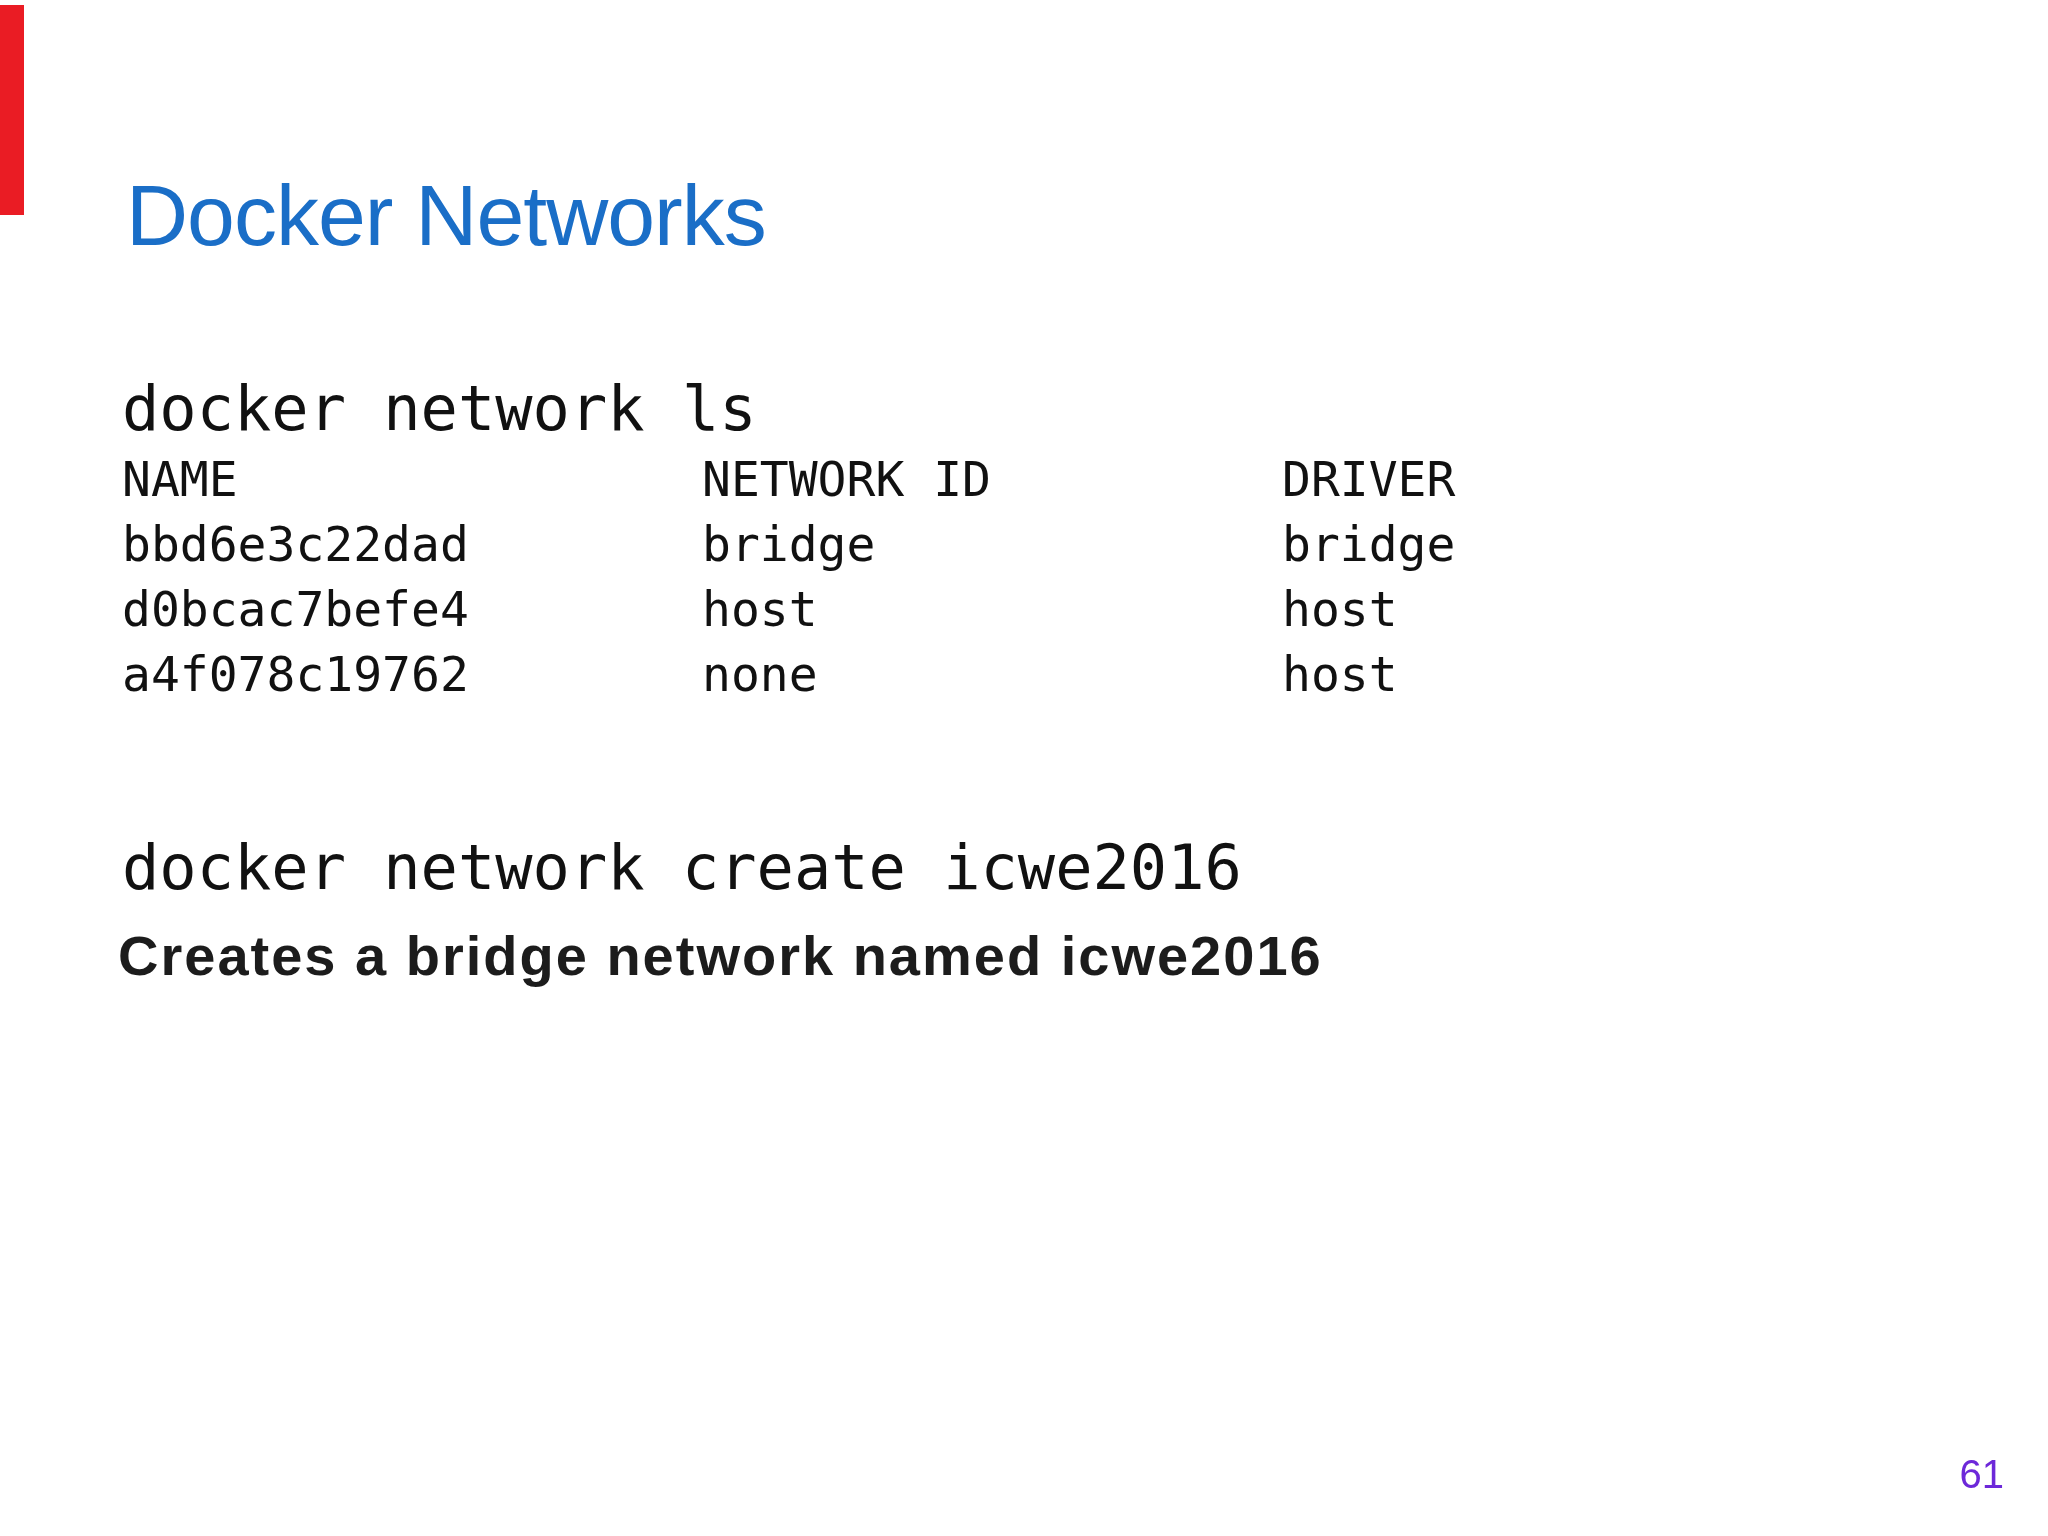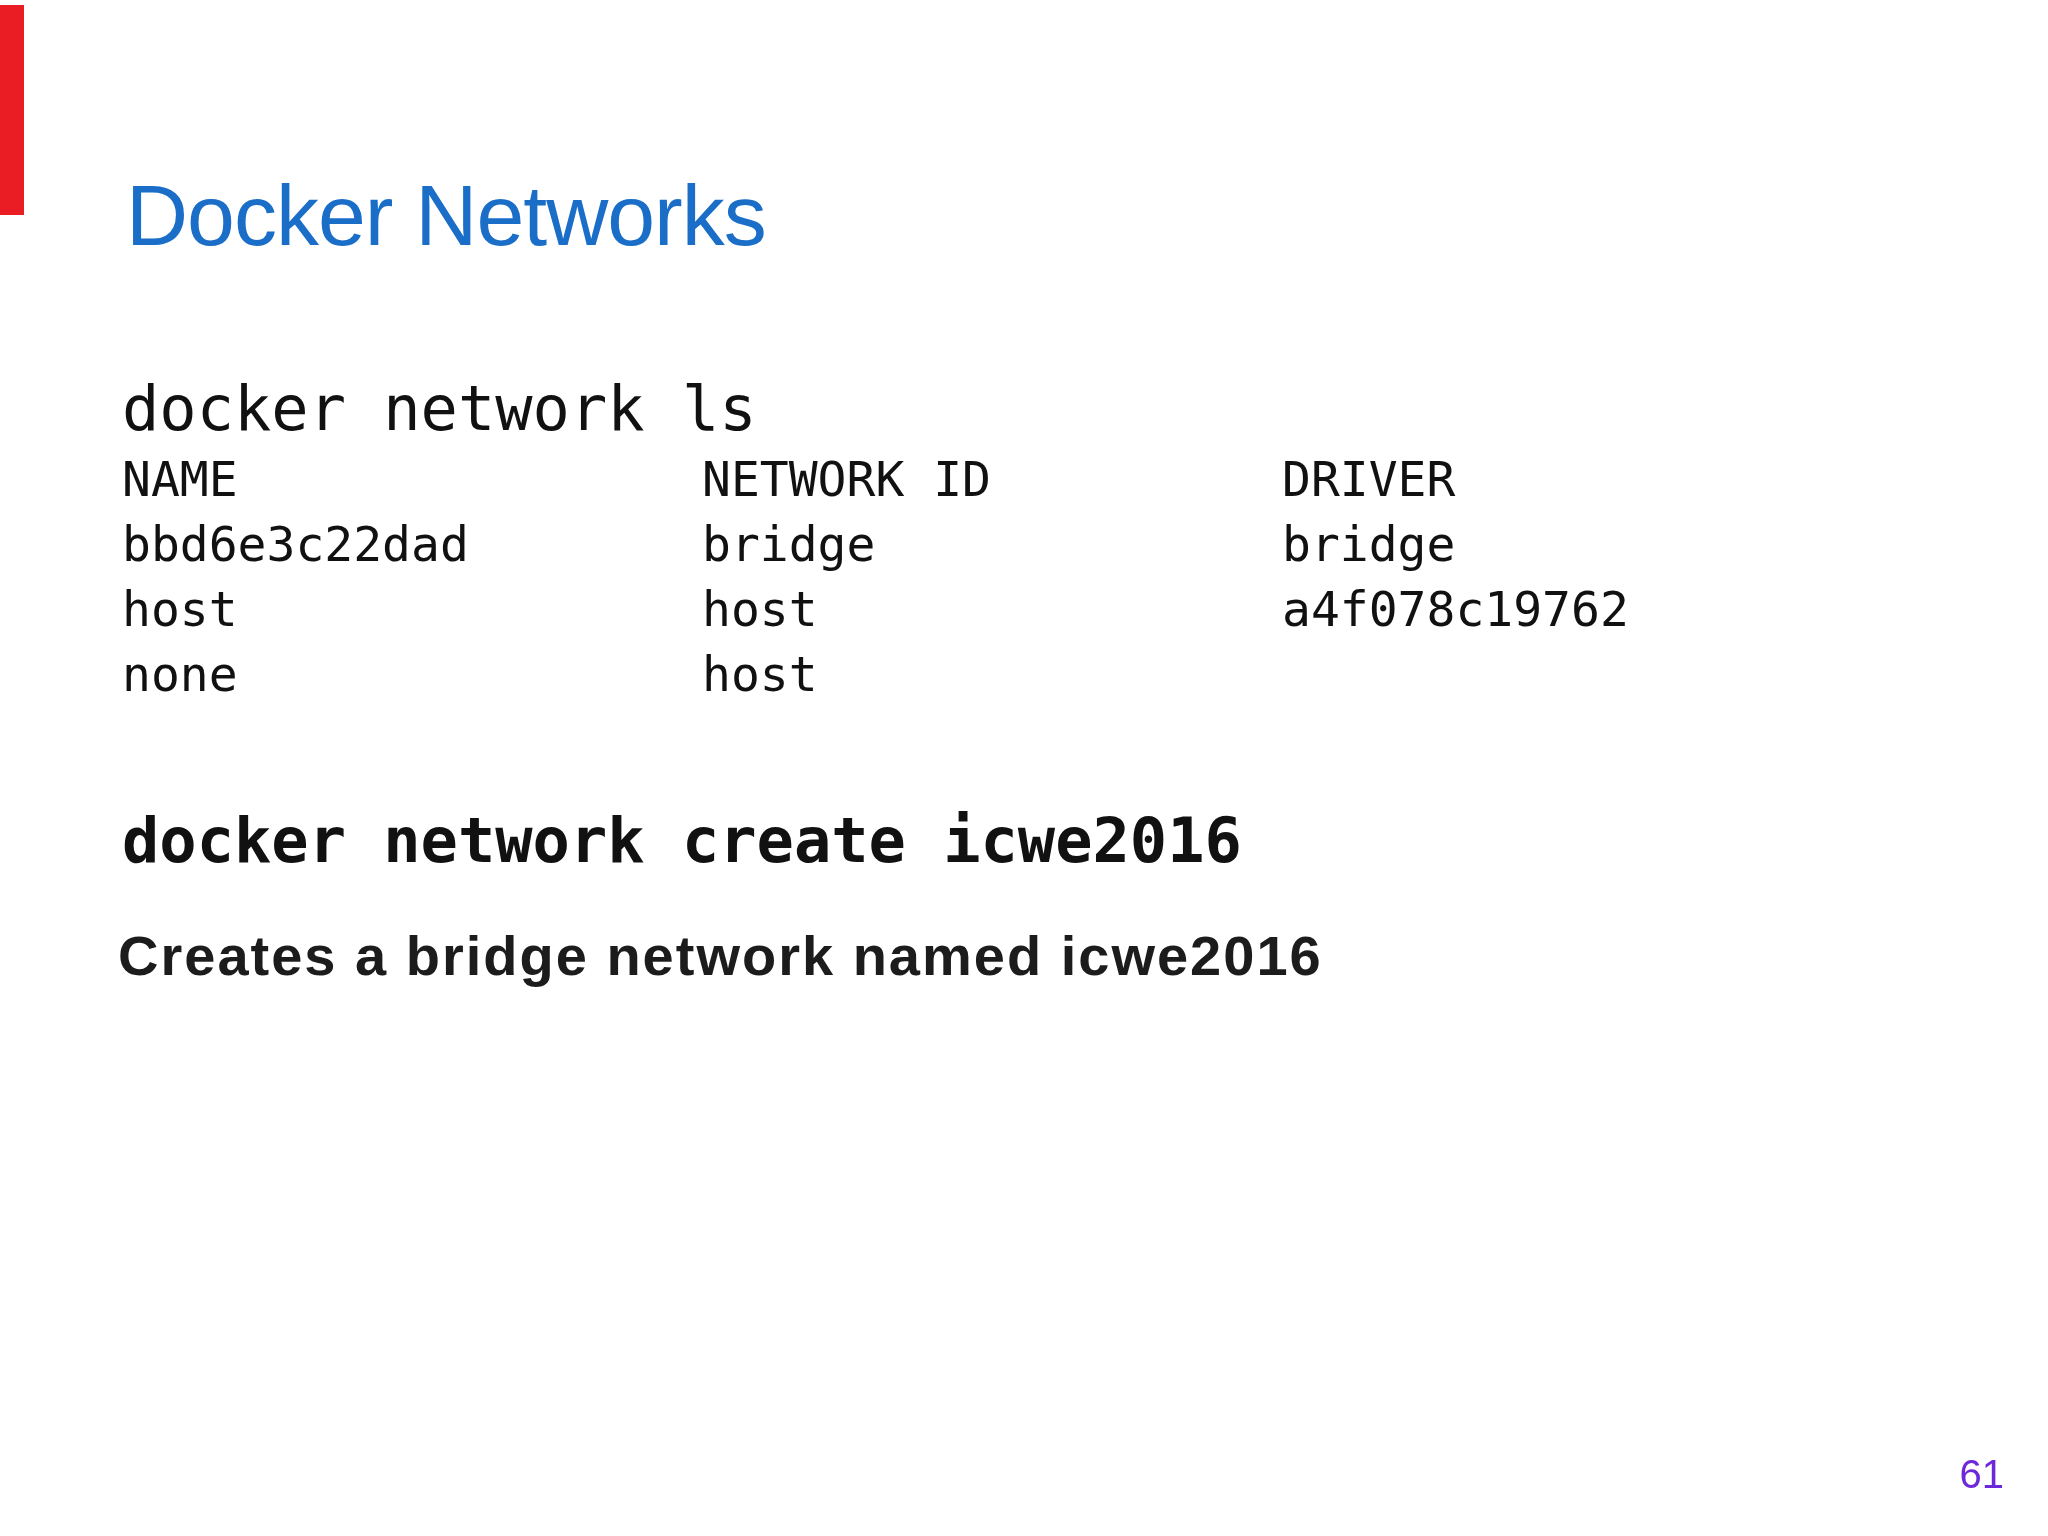--- a/index.html
+++ b/index.html
@@ -41,21 +41,21 @@
     position: absolute;
     left: 122px;
     font-family: "DejaVu Sans Mono", monospace;
     font-weight: 400;
     font-size: 62px;
     line-height: 1.1;
     color: #111111;
     white-space: pre;
   }
   .cmd-ls   { top: 375px; }
-  .cmd-create { top: 807px; font-weight: bold; }
+  .cmd-create { top: 834px; }
   .network-table {
     position: absolute;
     left: 122px;
     top: 447px;
     display: grid;
     grid-template-columns: 580px 580px auto;
     font-family: "DejaVu Sans Mono", monospace;
     font-size: 48px;
     line-height: 65px;
     color: #111111;
@@ -95,20 +95,21 @@
 
   <div class="network-table">
     <div>NAME</div>
     <div>NETWORK ID</div>
     <div>DRIVER</div>
 
     <div>bbd6e3c22dad</div>
     <div>bridge</div>
     <div>bridge</div>
 
+    <div>d0bcac7befe4</div>
     <div>host</div>
     <div>host</div>
 
     <div>a4f078c19762</div>
     <div>none</div>
     <div>host</div>
   </div>
 
   <div class="cmd cmd-create">docker network create icwe2016</div>
 

